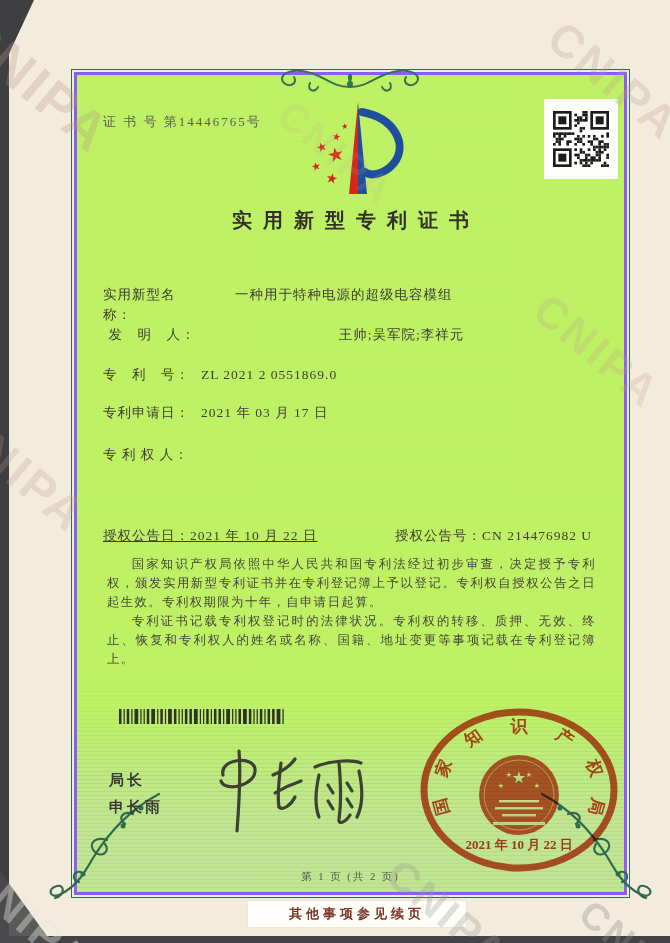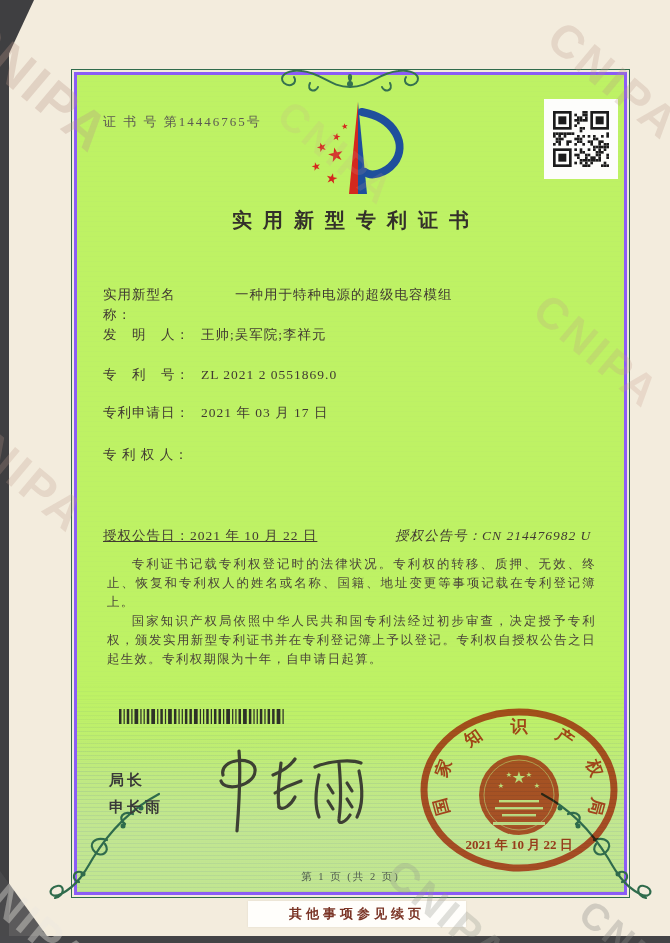--- a/index.html
+++ b/index.html
@@ -38,27 +38,27 @@
   .cert-no{position:absolute;left:26px;top:38px;font-size:13px;letter-spacing:2px;color:#5c5a52;}
   .logo{position:absolute;left:218px;top:24px;}
   .qr-box{position:absolute;right:6px;top:24px;width:74px;height:80px;background:#fdfdfb;
           display:flex;align-items:center;justify-content:center;}
   .title{position:absolute;left:0;right:0;top:132px;text-align:center;
          font-size:20px;font-weight:bold;letter-spacing:11px;color:#33302a;text-indent:11px;}
   .row{position:absolute;left:26px;right:22px;display:flex;
        font-size:13.5px;color:#413b32;letter-spacing:1px;line-height:20px;}
   .row .lbl{width:98px;flex:none;}
   .row .val{flex:1;}
-  .row-0{top:210px;gap:34px;}.row-1{top:250px;}.row-2{top:290px;align-items:center;}
+  .row-0{top:210px;gap:34px;}.row-1{top:250px;text-align:center;}.row-2{top:290px;align-items:center;}
   .row-3{top:328px;}.row-4{top:370px;}.row-5{top:408px;}
   .row-5 .val{max-width:362px;}
   .grant-row{position:absolute;left:26px;right:18px;top:452px;display:flex;
        font-size:13.5px;color:#413b32;letter-spacing:1px;}
   .grant-row .pair1{width:292px;flex:none;text-decoration:underline;}
-  .grant-row .pair2{flex:1;font-style:italic;}
+  .grant-row .pair2{flex:1;}
   .paras{position:absolute;left:30px;right:28px;top:480px;
          font-size:12.4px;line-height:19px;letter-spacing:1.4px;color:#4a443a;text-align:justify;}
   .paras p{margin:0;text-indent:2em;}
   .barcode{position:absolute;left:42px;top:634px;opacity:.92;}
   .signer{position:absolute;left:32px;top:692px;font-size:15px;color:#3a3a38;
           letter-spacing:3px;line-height:27px;font-weight:bold;}
   .signature{position:absolute;left:118px;top:668px;opacity:.88;}
   .seal{position:absolute;left:337px;top:628px;opacity:.9;mix-blend-mode:multiply;}
   .page-info{position:absolute;left:0;right:0;top:795px;text-align:center;
              font-size:10.5px;letter-spacing:2px;color:#4c584e;}
@@ -297,22 +297,22 @@
     <div class="grant-row">
       <span class="pair1">
         <span>授权公告日：</span><span>2021 年 10 月 22 日</span>
       </span>
       <span class="pair2">
         <span>授权公告号：</span><span>CN 214476982 U</span>
       </span>
     </div>
 
     <div class="paras">
+      <p>国家知识产权局依照中华人民共和国专利法经过初步审查，决定授予专利权，颁发实用新型专利证书并在专利登记簿上予以登记。专利权自授权公告之日起生效。专利权期限为十年，自申请日起算。</p>
       <p>专利证书记载专利权登记时的法律状况。专利权的转移、质押、无效、终止、恢复和专利权人的姓名或名称、国籍、地址变更等事项记载在专利登记簿上。</p>
-      <p>国家知识产权局依照中华人民共和国专利法经过初步审查，决定授予专利权，颁发实用新型专利证书并在专利登记簿上予以登记。专利权自授权公告之日起生效。专利权期限为十年，自申请日起算。</p>
     </div>
 
     <svg id="barcode-svg" class="barcode" width="168" height="15" viewBox="0 0 128 15" preserveAspectRatio="none">
         <rect x="0" y="0" width="1.9" height="15" fill="#222"></rect>
         <rect x="3.45" y="0" width="0.95" height="15" fill="#222"></rect>
         <rect x="5.9" y="0" width="1.9" height="15" fill="#222"></rect>
         <rect x="9.350000000000001" y="0" width="0.95" height="15" fill="#222"></rect>
         <rect x="11.8" y="0" width="2.8499999999999996" height="15" fill="#222"></rect>
         <rect x="16.25" y="0" width="0.95" height="15" fill="#222"></rect>
         <rect x="18.7" y="0" width="0.95" height="15" fill="#222"></rect>

